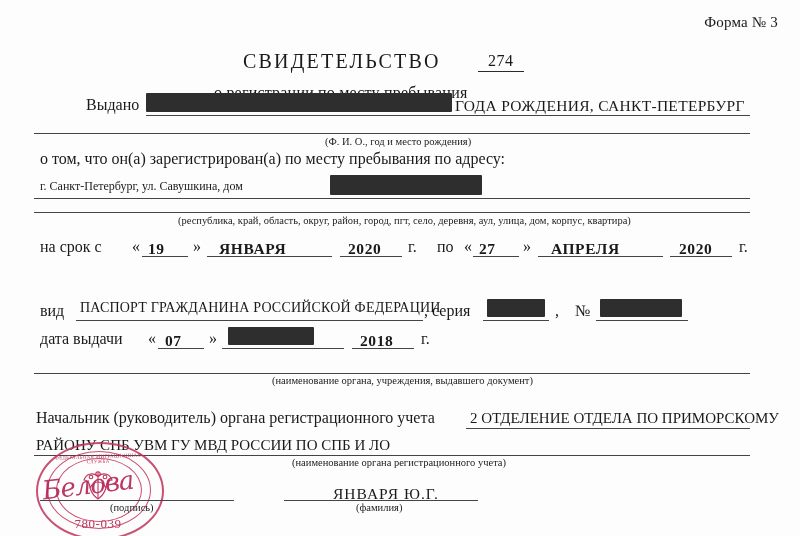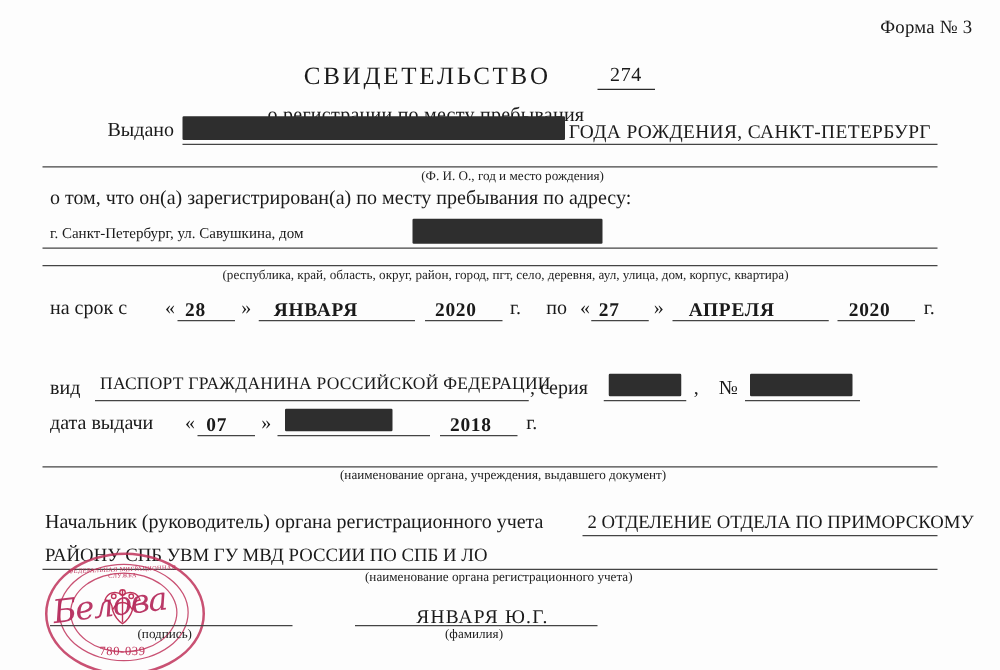--- a/index.html
+++ b/index.html
@@ -124,21 +124,21 @@
     font-size: 5px;
     color: #c0335a;
     letter-spacing: .3px;
     transform: rotate(-2deg);
   }
   .stamp-text-bottom {
     position: absolute;
     left: 14px; top: 74px;
     width: 96px;
     text-align: center;
-    font-size: 10px;
+    font-size: 13px;
     color: #c0335a;
     letter-spacing: .5px;
   }
   .stamp-emblem {
     position: absolute;
     left: 44px; top: 26px;
     width: 36px; height: 34px;
     color: #c0335a;
   }
   .signature {
@@ -171,33 +171,33 @@
   <div class="title">СВИДЕТЕЛЬСТВО</div>
   <div class="title-number">274</div>
   <div class="subtitle">о регистрации по месту пребывания</div>
 
   <div class="lbl" style="left:86px; top:96px;">Выдано</div>
   <div class="redact" style="left:146px; top:93px; width:306px; height:19px;"></div>
   <div class="val" style="left:455px; top:97px; letter-spacing:0.3px;">ГОДА РОЖДЕНИЯ, САНКТ-ПЕТЕРБУРГ</div>
   <div class="rule" style="left:146px; top:115px; width:604px;"></div>
 
   <div class="rule" style="left:34px; top:133px; width:716px;"></div>
-  <div class="lbl-sm" style="left:337px; top:136px;">(Ф. И. О., год и место рождения)</div>
+  <div class="lbl-sm" style="left:325px; top:136px;">(Ф. И. О., год и место рождения)</div>
 
   <div class="lbl" style="left:40px; top:150px;">о том, что он(а) зарегистрирован(а) по месту пребывания по адресу:</div>
 
   <div class="val" style="left:40px; top:179px; font-size:12px;">г. Санкт-Петербург, ул. Савушкина, дом</div>
   <div class="redact" style="left:330px; top:175px; width:152px; height:20px;"></div>
   <div class="rule" style="left:34px; top:198px; width:716px;"></div>
   <div class="rule" style="left:34px; top:212px; width:716px;"></div>
   <div class="lbl-sm" style="left:178px; top:215px;">(республика, край, область, округ, район, город, пгт, село, деревня, аул, улица, дом, корпус, квартира)</div>
 
   <div class="lbl" style="left:40px; top:238px;">на срок с</div>
   <div class="lbl" style="left:132px; top:238px;">«</div>
-  <div class="val val-sp" style="left:148px; top:240px; font-weight:600;">28</div>
+  <div class="val val-sp" style="left:148px; top:240px; font-weight:600;">19</div>
   <div class="rule" style="left:142px; top:256px; width:46px;"></div>
   <div class="lbl" style="left:193px; top:238px;">»</div>
   <div class="val val-sp" style="left:219px; top:240px; font-weight:600;">ЯНВАРЯ</div>
   <div class="rule" style="left:207px; top:256px; width:125px;"></div>
   <div class="val val-sp" style="left:348px; top:240px; font-weight:600;">2020</div>
   <div class="rule" style="left:340px; top:256px; width:62px;"></div>
   <div class="lbl" style="left:408px; top:238px;">г.</div>
   <div class="lbl" style="left:437px; top:238px;">по</div>
   <div class="lbl" style="left:464px; top:238px;">«</div>
   <div class="val val-sp" style="left:479px; top:240px; font-weight:600;">27</div>

